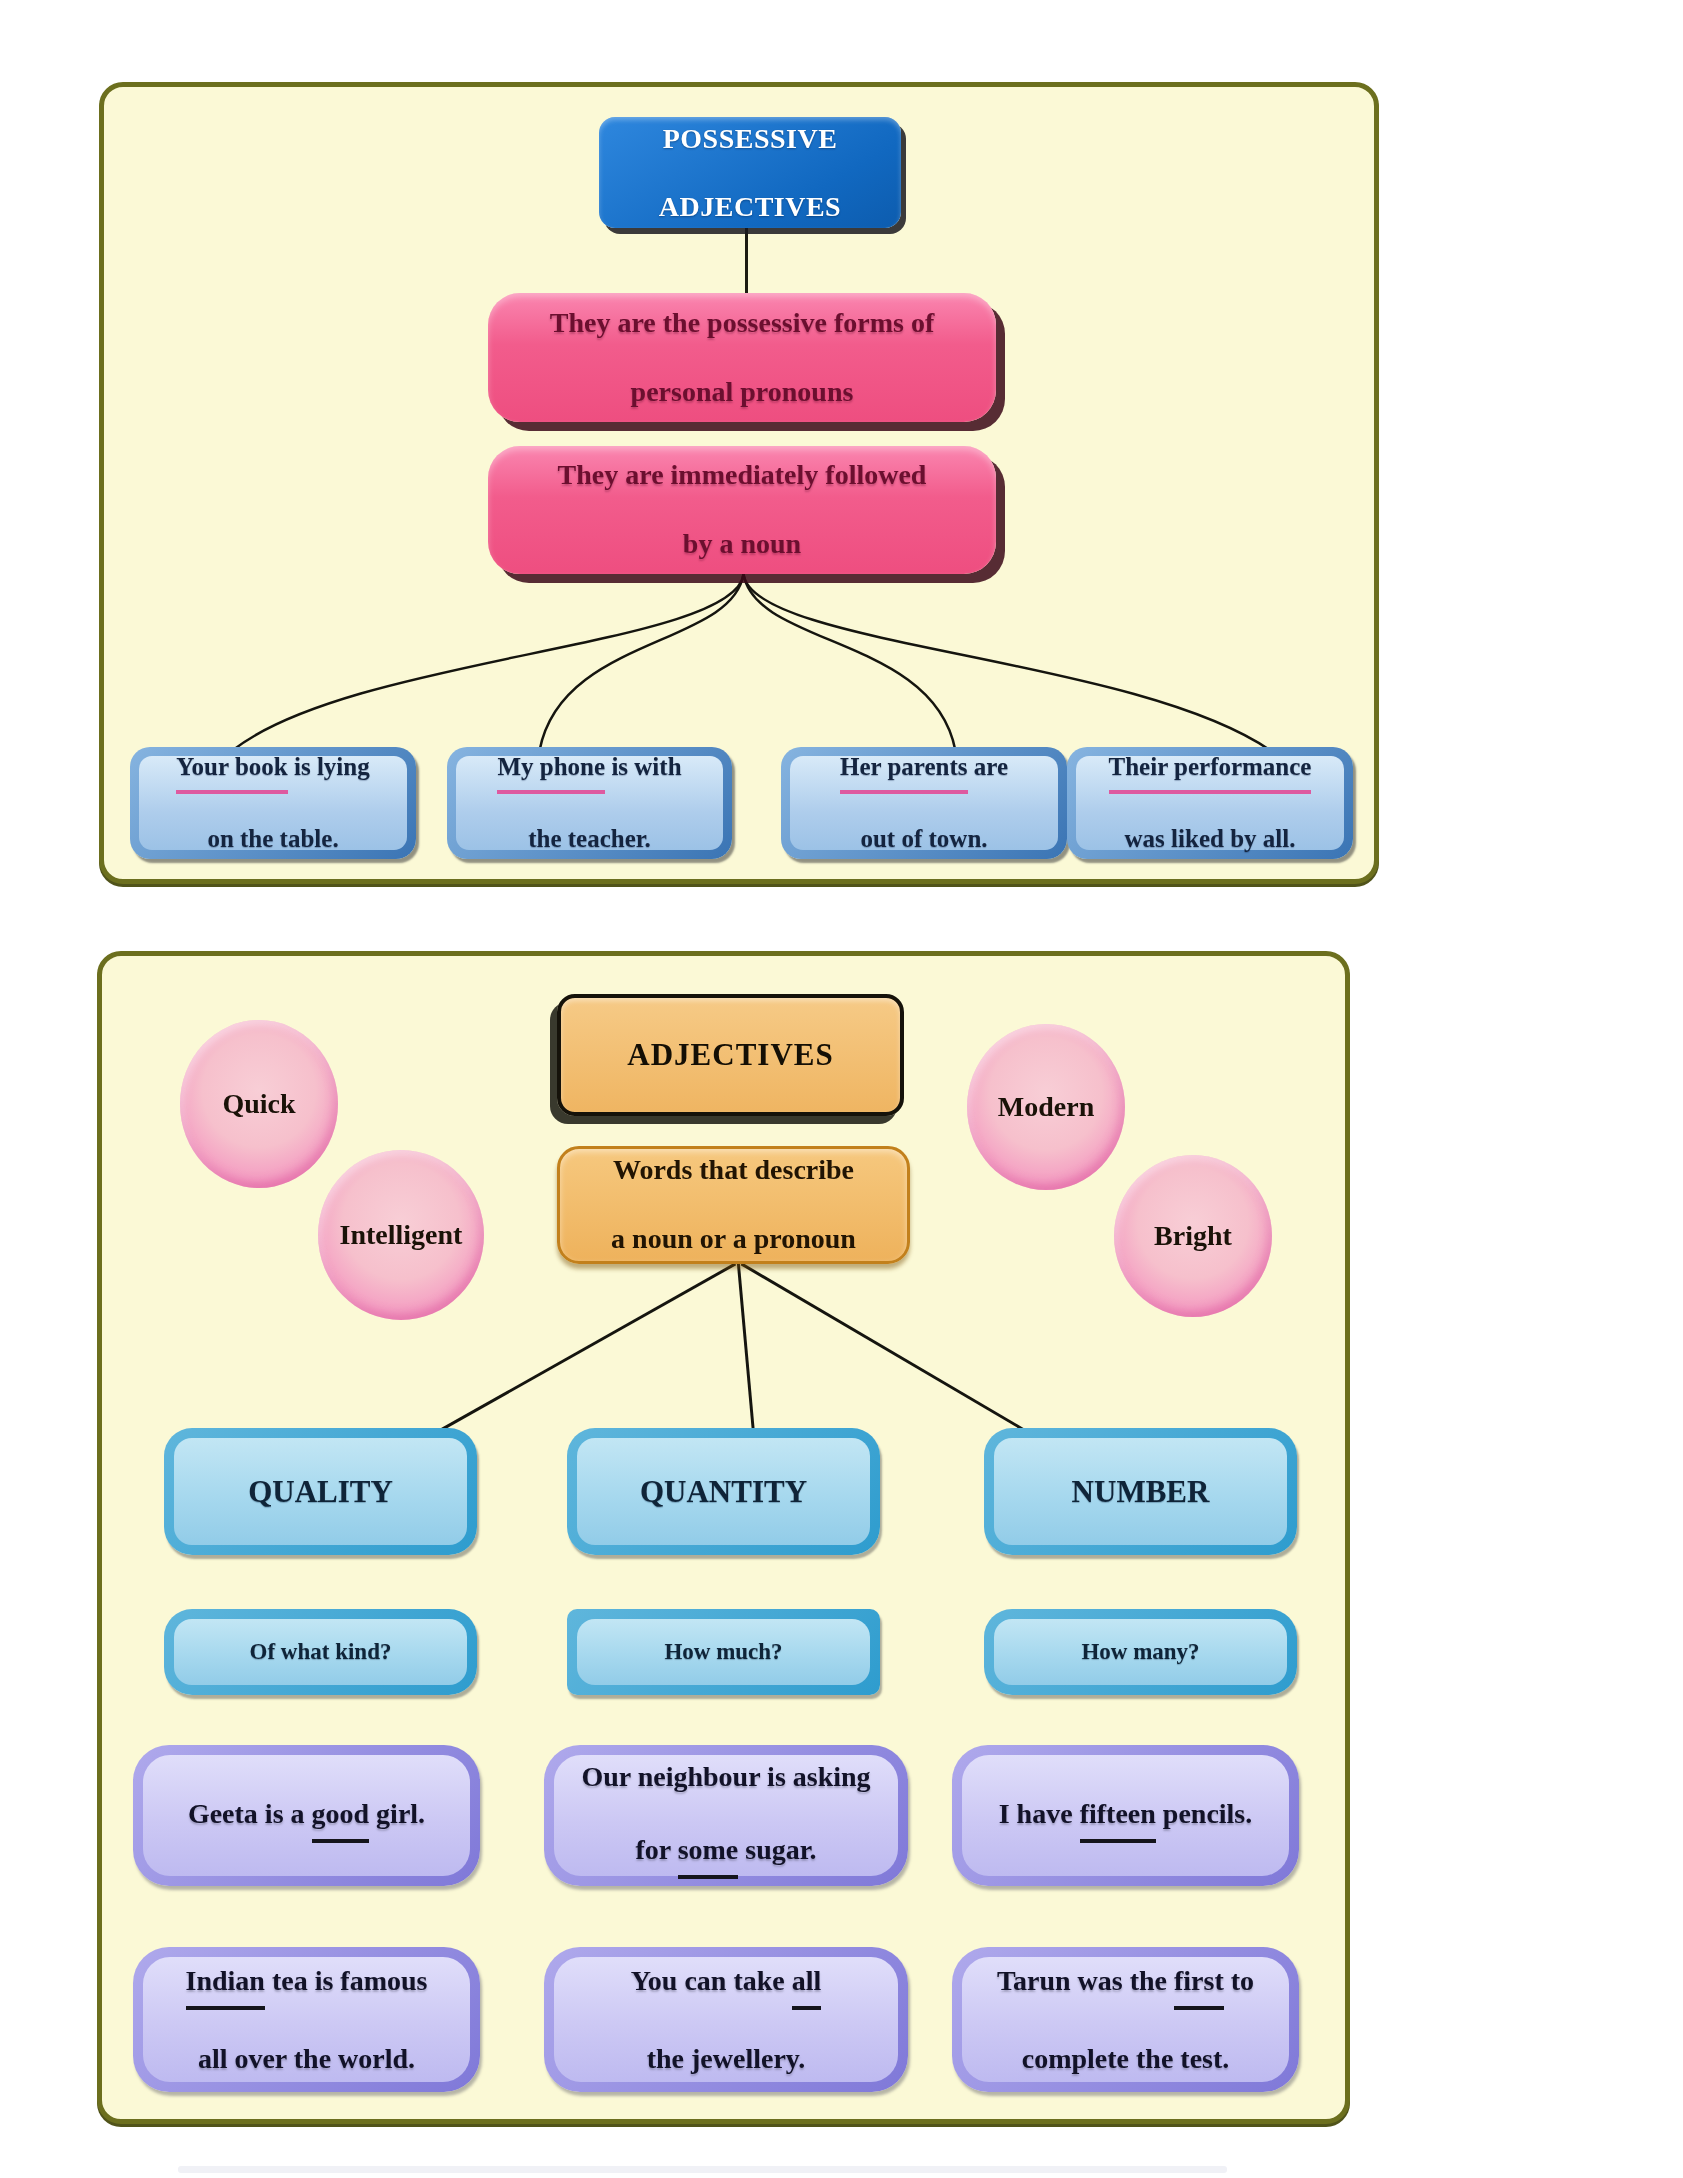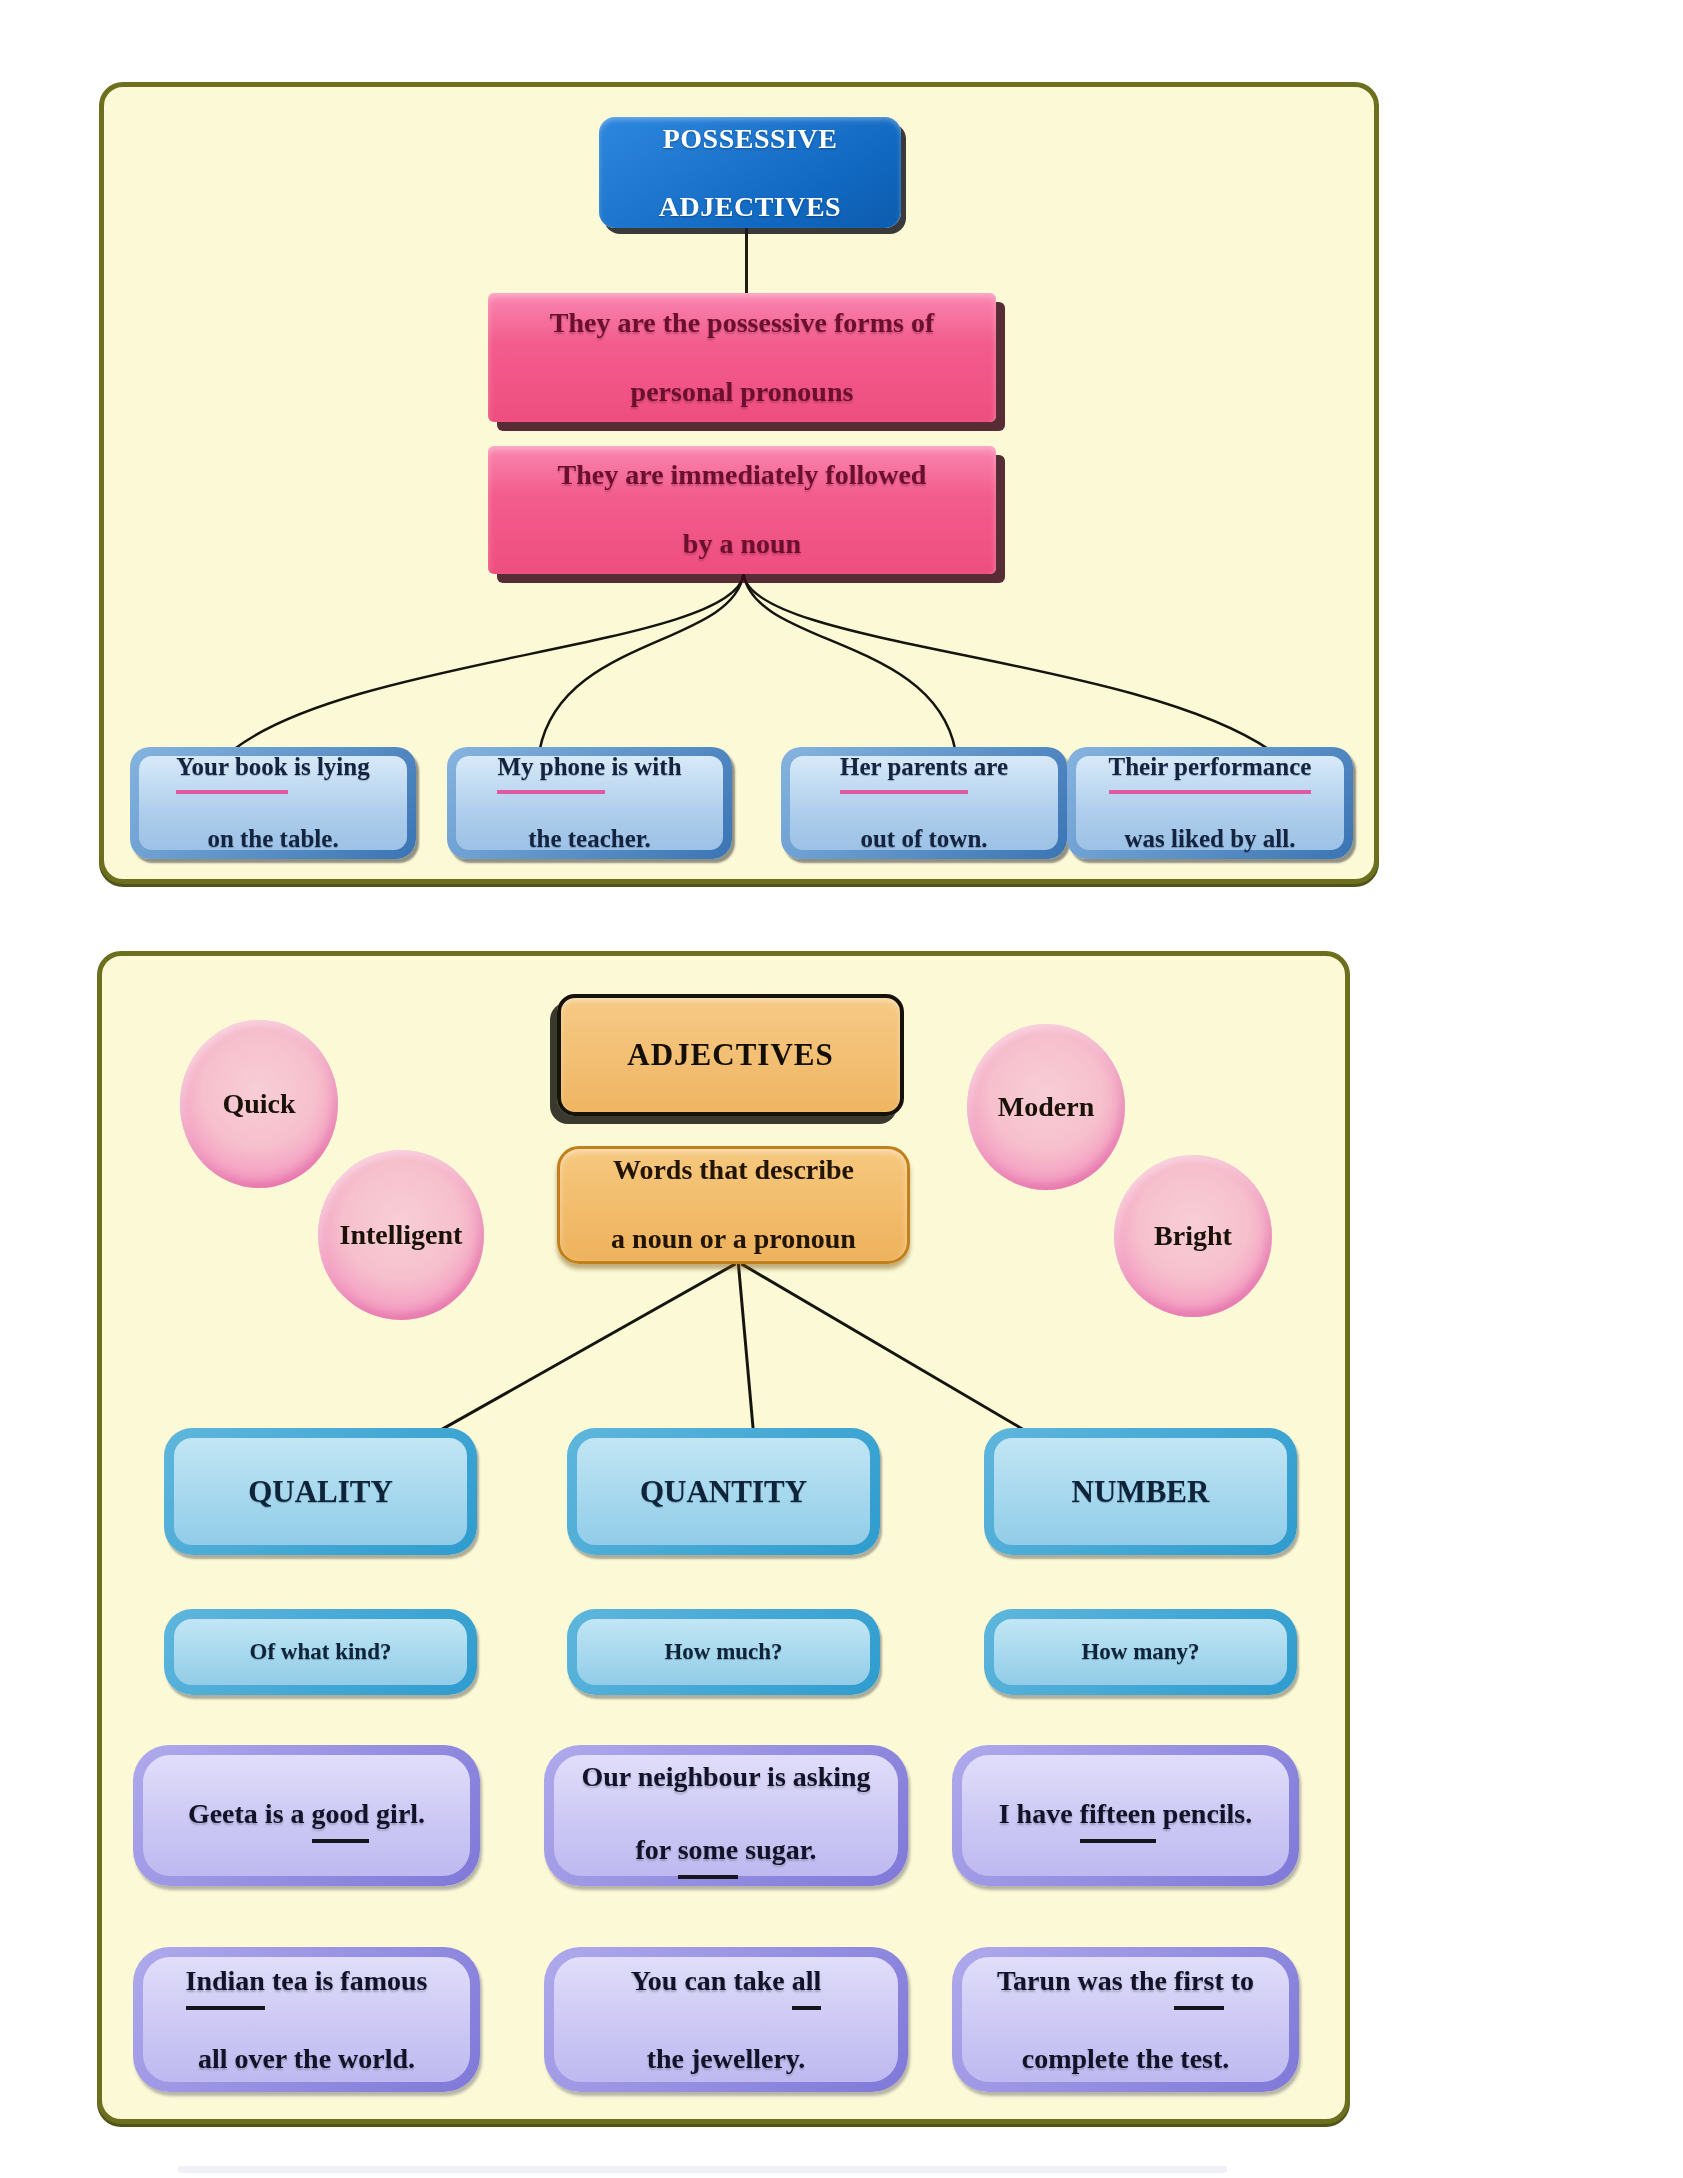--- a/index.html
+++ b/index.html
@@ -11,21 +11,21 @@
   .ctr{display:flex;flex-direction:column;align-items:center;justify-content:center;text-align:right;gap:24px;}
   .line{white-space:nowrap;}
 
   
   .blue-box{background:linear-gradient(150deg,#2E87DE 0%,#1168C0 70%,#0D5CAE 100%);
             border-radius:16px;color:#FFFFFF;font-size:28px;line-height:1.55;letter-spacing:0.5px;
             box-shadow:5px 6px 0 rgba(25,25,30,.85), inset 0 3px 5px rgba(255,255,255,.30);
             text-shadow:0 1px 2px rgba(0,30,70,.45);}
   
   .pink-box{background:linear-gradient(180deg,#FA86B0 0%,#F25C8C 40%,#EE4E80 100%);
-            border-radius:6px;color:#6B0F2F;font-size:28px;line-height:1.6;
+            border-radius:32px;color:#6B0F2F;font-size:28px;line-height:1.6;
             box-shadow:9px 9px 0 rgba(58,8,24,.85), inset 0 4px 6px rgba(255,255,255,.32);
             text-shadow:0 2px 2px rgba(90,10,40,.30);}
   
   .bevel-blue{background:linear-gradient(135deg,#86B4E0 0%,#3A74B4 100%);border-radius:20px;
               padding:9px;box-shadow:3px 4px 2px rgba(60,60,60,.55);}
   .bevel-blue .inner{background:linear-gradient(180deg,#D8EAF8 0%,#AECDEC 60%,#9CC2E6 100%);
               border-radius:13px;width:100%;height:100%;color:#14243F;font-size:25px;line-height:1.7;
               text-shadow:0 1px 1px rgba(20,40,80,.30);}
   .p1u{display:inline-block;border-bottom:4px solid #DE5AA0;padding-bottom:2px;}
 
@@ -143,21 +143,21 @@
     <div class="abs bevel-sky cat" style="left:465px;top:472px;width:313px;height:127px;">
       <div class="inner ctr">QUANTITY</div>
     </div>
     <div class="abs bevel-sky cat" style="left:882px;top:472px;width:313px;height:127px;">
       <div class="inner ctr">NUMBER</div>
     </div>
 
     <div class="abs bevel-sky q" style="left:62px;top:653px;width:313px;height:86px;">
       <div class="inner ctr">Of what kind?</div>
     </div>
-    <div class="abs bevel-sky q" style="left:465px;top:653px;width:313px;height:86px;">
+    <div class="abs bevel-sky q" style="left:465px;top:653px;width:313px;height:86px;border-radius:10px;">
       <div class="inner ctr">How much?</div>
     </div>
     <div class="abs bevel-sky q" style="left:882px;top:653px;width:313px;height:86px;">
       <div class="inner ctr">How many?</div>
     </div>
 
     <div class="abs bevel-purple" style="left:31px;top:789px;width:347px;height:141px;">
       <div class="inner ctr">
           <div class="line"><span>Geeta is a </span><span class="p2u">good</span><span> girl.</span></div>
         </div>

